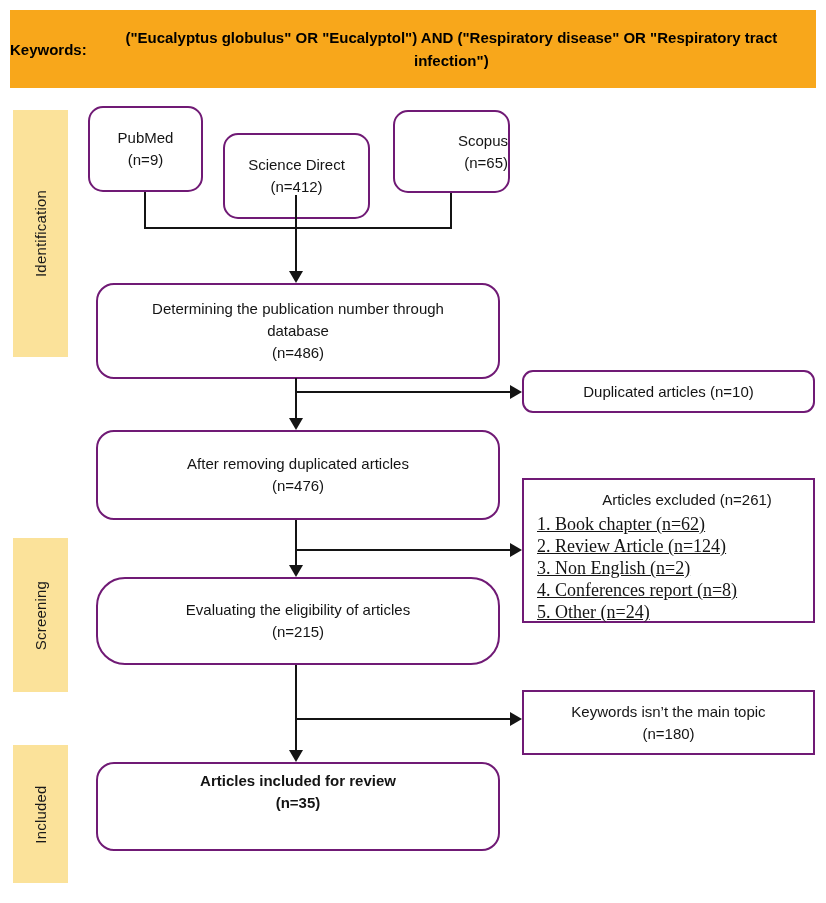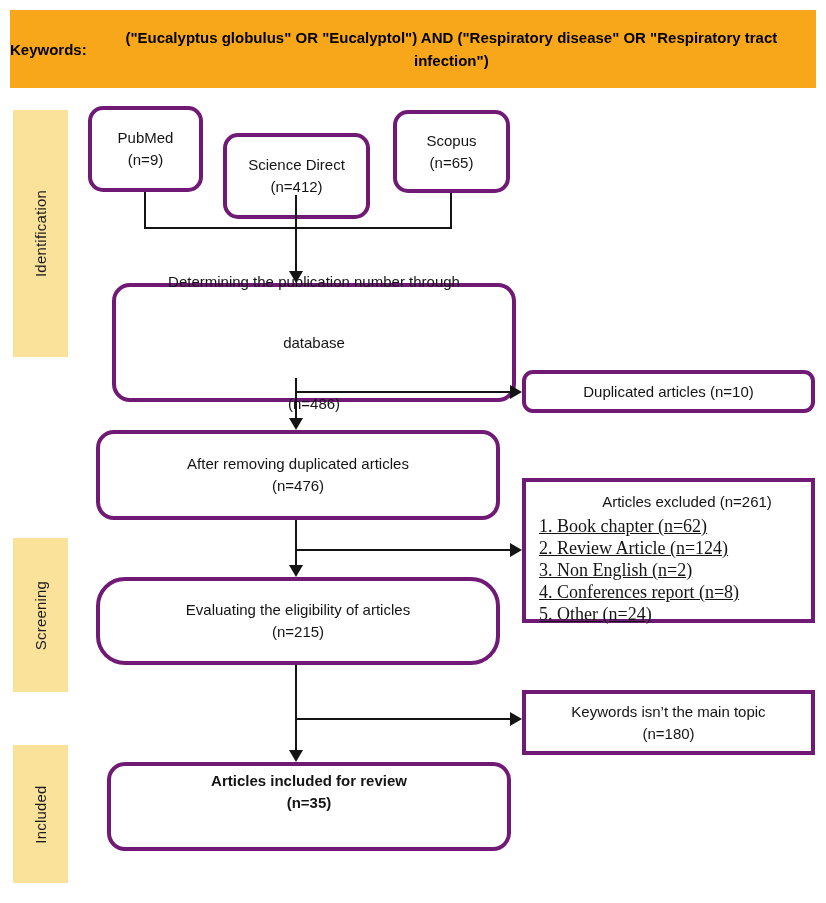--- a/index.html
+++ b/index.html
@@ -20,21 +20,21 @@
 
   .stage{
     position:absolute;left:13px;width:55px;background:var(--stage-bg);
     display:flex;align-items:center;justify-content:center;
   }
   .stage span{
     transform:rotate(-90deg);white-space:nowrap;font-size:15px;color:#1a1a1a;letter-spacing:.2px;
   }
 
   .box{
-    position:absolute;background:#fff;border:4px solid #701a75;box-sizing:border-box;
+    position:absolute;background:#fff;border:2px solid #701a75;box-sizing:border-box;
     display:flex;flex-direction:column;align-items:center;justify-content:center;
     text-align:center;font-size:15px;line-height:22px;
   }
   .rounded{border-radius:18px;}
   .rounded-sm{border-radius:15px;}
   .bold{font-weight:bold;}
 
   .line{position:absolute;background:var(--line);}
 
   .arrow-down{
@@ -48,21 +48,21 @@
     border-left:12px solid var(--line);
   }
 
   .excluded-box{justify-content:flex-start;padding-top:8px;}
   .excluded-title{font-size:15px;line-height:24px;margin-left:37px;}
   .excluded-list{
     font-family:"Liberation Serif","DejaVu Serif",serif;
     font-size:18px;line-height:22px;text-align:left;
     align-self:flex-start;padding-left:13px;margin-top:1px;text-decoration:underline;
   }
-  .included-box{padding-bottom:30px;margin-left:11px;}
+  .included-box{padding-bottom:30px;}
 </style>
 </head>
 <body>
 
 <div class="canvas">
 
   <div class="banner">
     <div>Keywords:</div>
     <div>("Eucalyptus globulus" OR "Eucalyptol") AND ("Respiratory disease" OR "Respiratory tract infection")</div>
   </div>
@@ -78,33 +78,33 @@
   </div>
 
   <div class="box rounded-sm" style="left:88px;top:106px;width:115px;height:86px;">
     <div>PubMed</div>
     <div>(n=9)</div>
   </div>
   <div class="box rounded-sm" style="left:223px;top:109px;width:147px;height:86px;margin-top:24px;">
     <div>Science Direct</div>
     <div>(n=412)</div>
   </div>
-  <div class="box rounded-sm" style="left:393px;top:110px;width:117px;height:83px;">
+  <div class="box rounded-sm" style="left:393px;top:110px;width:117px;height:83px;align-items:flex-end;">
     <div>Scopus</div>
     <div>(n=65)</div>
   </div>
 
   <div class="line" style="left:144px;top:192px;width:2px;height:36px;"></div>
   <div class="line" style="left:295px;top:195px;width:2px;height:33px;"></div>
   <div class="line" style="left:450px;top:193px;width:2px;height:35px;"></div>
   <div class="line" style="left:144px;top:227px;width:308px;height:2px;"></div>
   <div class="line" style="left:295px;top:229px;width:2px;height:43px;"></div>
   <div class="arrow-down" style="left:289px;top:271px;"></div>
 
-  <div class="box rounded" style="left:112px;top:283px;width:404px;height:119px;gap:39px;">
+  <div class="box rounded" style="left:96px;top:283px;width:404px;height:96px;">
     <div>Determining the publication number through</div>
     <div>database</div>
     <div>(n=486)</div>
   </div>
 
   <div class="line" style="left:295px;top:378px;width:2px;height:40px;"></div>
   <div class="arrow-down" style="left:289px;top:418px;"></div>
   <div class="line" style="left:296px;top:391px;width:214px;height:2px;"></div>
   <div class="arrow-right" style="left:510px;top:385px;"></div>
 

